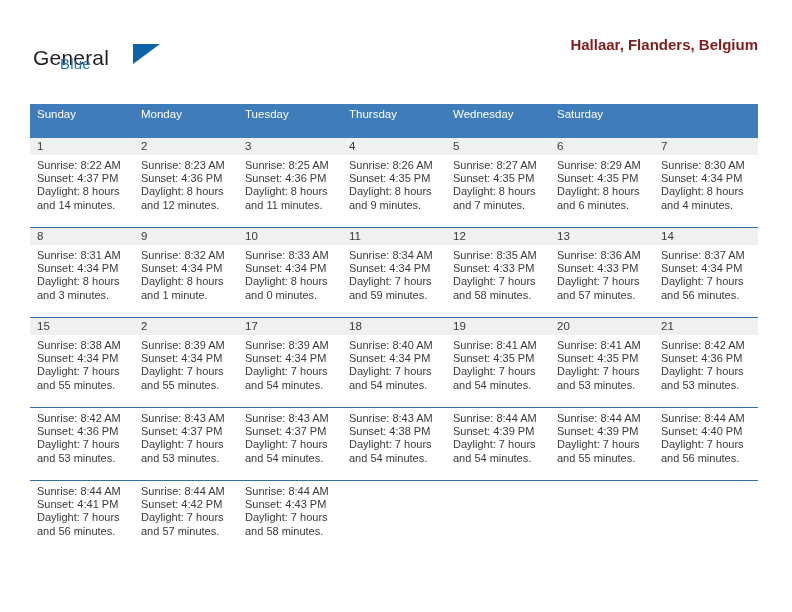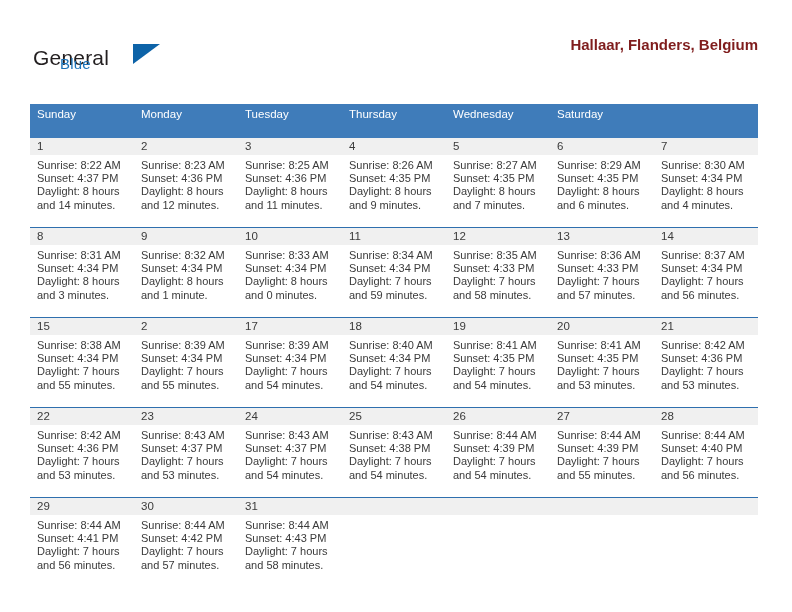--- a/index.html
+++ b/index.html
@@ -355,29 +355,20 @@
         <div class="detail-cell">
           <div class="line">Sunrise: 8:42 AM</div>
           <div class="line">Sunset: 4:36 PM</div>
           <div class="line">Daylight: 7 hours</div>
           <div class="line">and 53 minutes.</div>
         </div>
       </div>
     </div>
 
     <div class="week-row">
-      <div class="daynum-band">
-        <div class="daynum-cell">22</div>
-        <div class="daynum-cell">23</div>
-        <div class="daynum-cell">24</div>
-        <div class="daynum-cell">25</div>
-        <div class="daynum-cell">26</div>
-        <div class="daynum-cell">27</div>
-        <div class="daynum-cell">28</div>
-      </div>
       <div class="detail-band">
         <div class="detail-cell">
           <div class="line">Sunrise: 8:42 AM</div>
           <div class="line">Sunset: 4:36 PM</div>
           <div class="line">Daylight: 7 hours</div>
           <div class="line">and 53 minutes.</div>
         </div>
         <div class="detail-cell">
           <div class="line">Sunrise: 8:43 AM</div>
           <div class="line">Sunset: 4:37 PM</div>
@@ -411,29 +402,20 @@
         <div class="detail-cell">
           <div class="line">Sunrise: 8:44 AM</div>
           <div class="line">Sunset: 4:40 PM</div>
           <div class="line">Daylight: 7 hours</div>
           <div class="line">and 56 minutes.</div>
         </div>
       </div>
     </div>
 
     <div class="week-row">
-      <div class="daynum-band">
-        <div class="daynum-cell">29</div>
-        <div class="daynum-cell">30</div>
-        <div class="daynum-cell">31</div>
-        <div class="daynum-cell"></div>
-        <div class="daynum-cell"></div>
-        <div class="daynum-cell"></div>
-        <div class="daynum-cell"></div>
-      </div>
       <div class="detail-band">
         <div class="detail-cell">
           <div class="line">Sunrise: 8:44 AM</div>
           <div class="line">Sunset: 4:41 PM</div>
           <div class="line">Daylight: 7 hours</div>
           <div class="line">and 56 minutes.</div>
         </div>
         <div class="detail-cell">
           <div class="line">Sunrise: 8:44 AM</div>
           <div class="line">Sunset: 4:42 PM</div>

